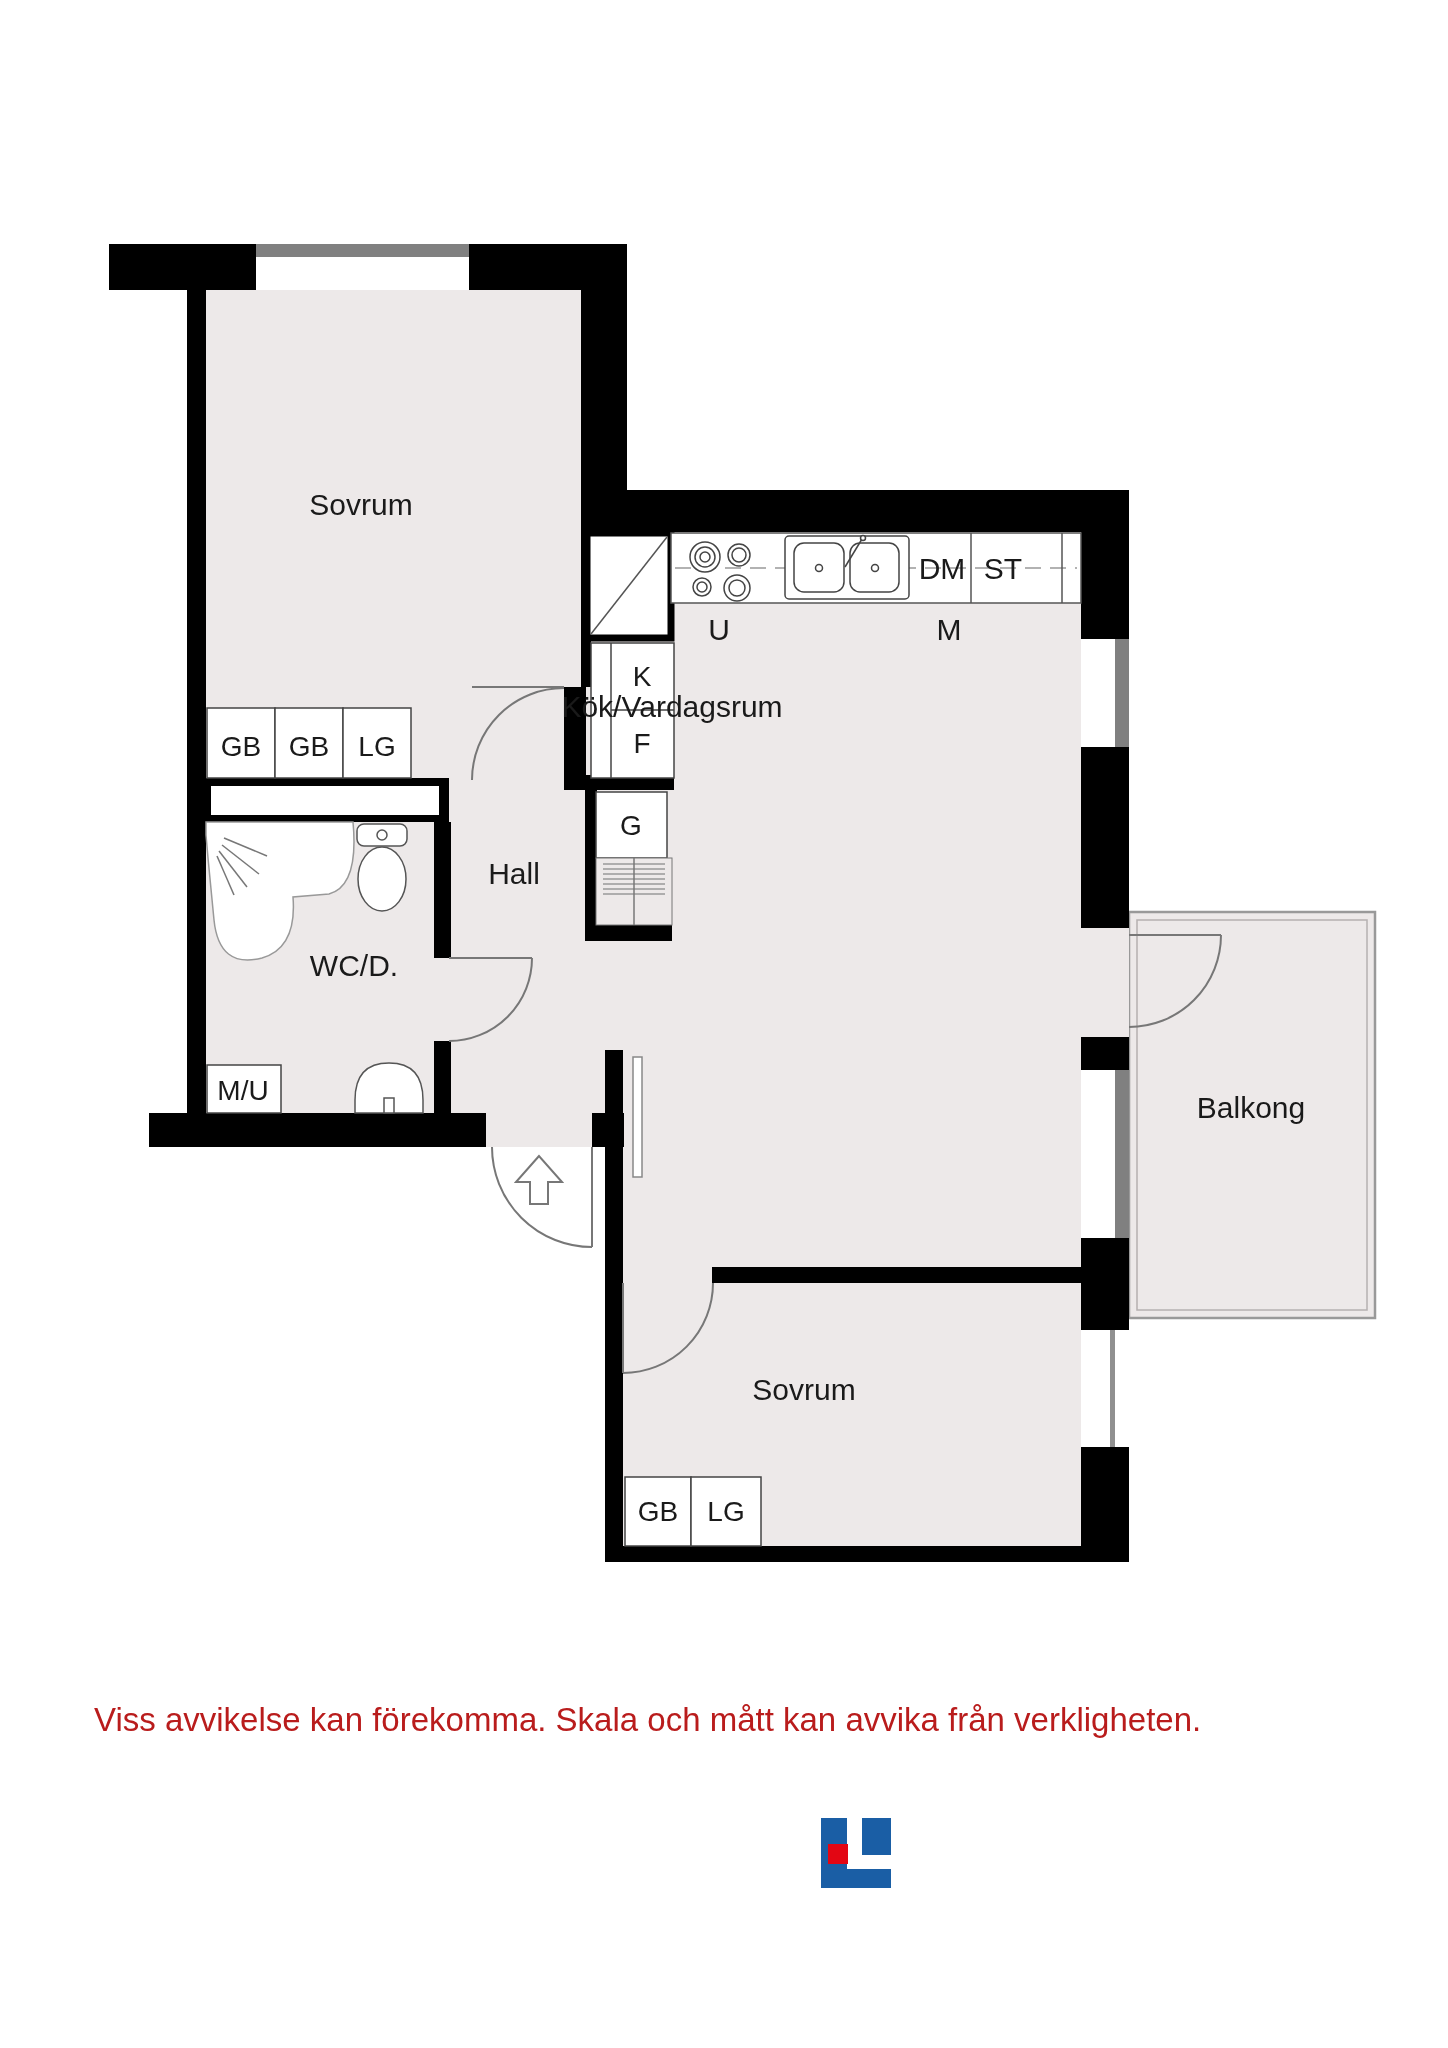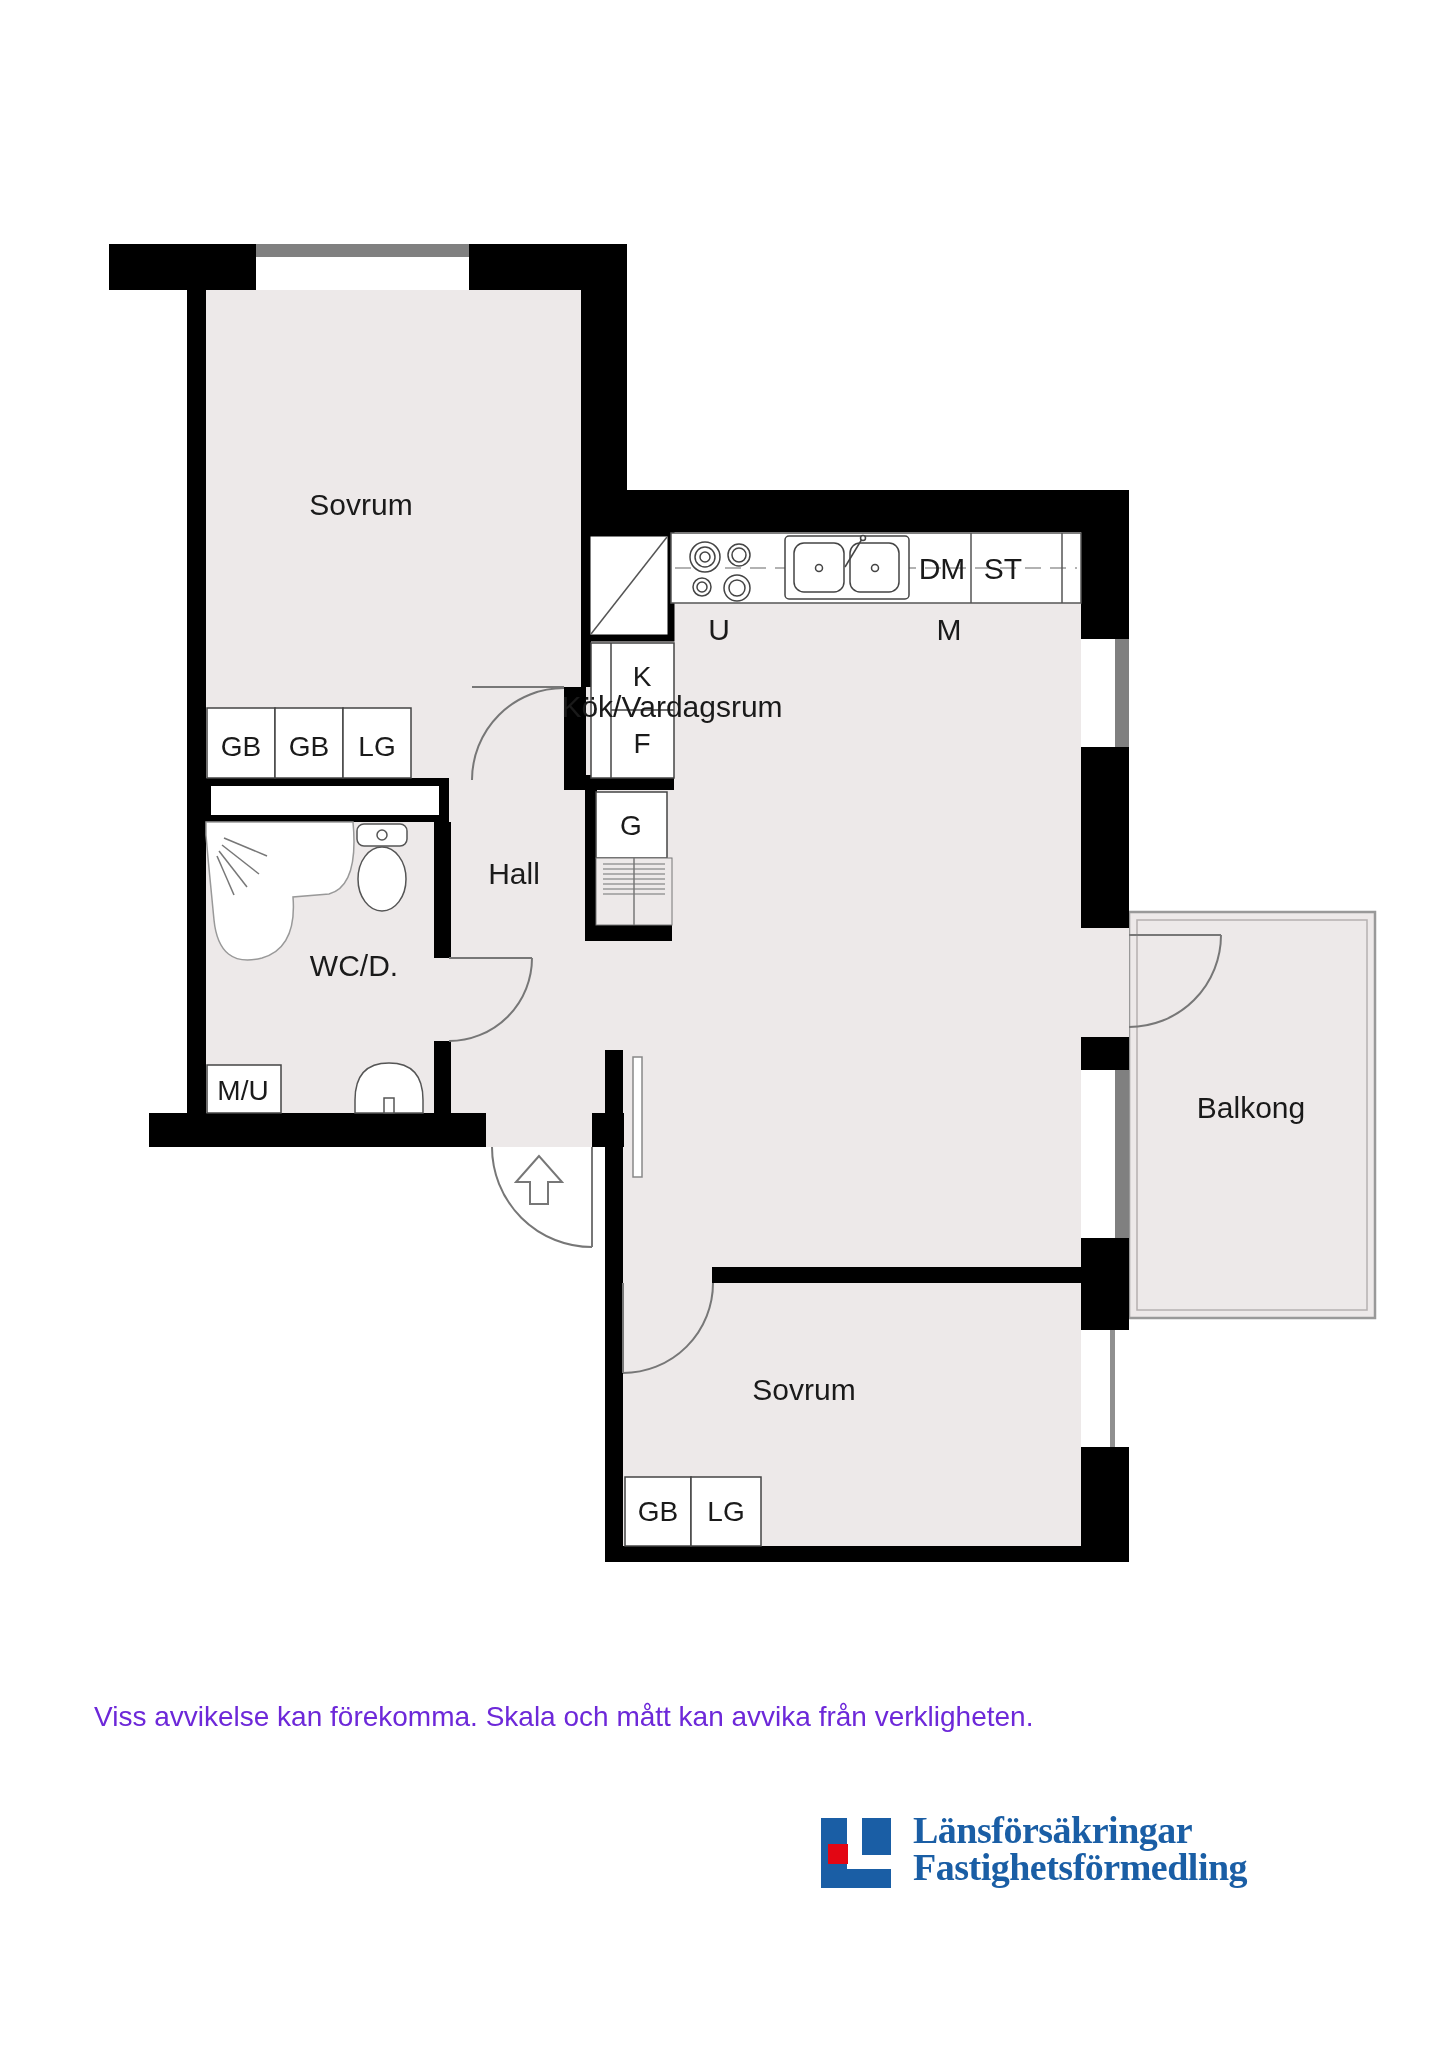--- a/index.html
+++ b/index.html
@@ -2,21 +2,21 @@
 <html><head>
 <meta charset="utf-8">
 <style>
   html,body{margin:0;padding:0;background:#ffffff;}
   #stage{position:relative;width:1448px;height:2048px;background:#ffffff;overflow:hidden;
          font-family:"Liberation Sans", sans-serif;margin-left:19px;}
   #plan-svg{position:absolute;left:0;top:0;}
   .room-label{font-family:"Liberation Sans", sans-serif;font-size:30px;fill:#1a1a1a;text-anchor:middle;}
   .fix-label{font-family:"Liberation Sans", sans-serif;font-size:28px;fill:#1a1a1a;text-anchor:middle;}
   .counter-label{font-family:"Liberation Sans", sans-serif;font-size:30px;fill:#1a1a1a;text-anchor:middle;}
-  #disclaimer{position:absolute;left:75px;top:1701px;font-size:28px;color:#6d28d9;
+  #disclaimer{position:absolute;left:75px;top:1701px;font-size:33px;color:#b91c1c;
               font-family:"Liberation Sans", sans-serif;white-space:nowrap;}
   #logo{position:absolute;left:802px;top:1818px;display:flex;align-items:flex-start;}
   #logo-mark{position:relative;width:70px;height:70px;background:#1A5EA5;flex:0 0 auto;}
   #logo-mark .stem{position:absolute;left:26px;top:0;width:15px;height:51px;background:#fff;}
   #logo-mark .foot{position:absolute;left:26px;top:37px;width:44px;height:14px;background:#fff;}
   #logo-mark .red{position:absolute;left:7px;top:26px;width:20px;height:20px;background:#E30613;}
   #logo-text{margin-left:22px;color:#1A5EA5;font-family:"Liberation Serif", serif;
              font-weight:bold;font-size:38px;line-height:37px;letter-spacing:-0.5px;margin-top:-6px;}
 </style>
 </head>
@@ -206,19 +206,15 @@
 </svg>
 
   <div id="disclaimer">Viss avvikelse kan förekomma. Skala och mått kan avvika från verkligheten.</div>
 
   <div id="logo">
     <div id="logo-mark">
       <div class="stem"></div>
       <div class="foot"></div>
       <div class="red"></div>
     </div>
-    <div id="logo-text">
-      <div>Länsförsäkringar</div>
-      <div>Fastighetsförmedling</div>
-    </div>
   </div>
 
 </div>
 
 </body></html>

